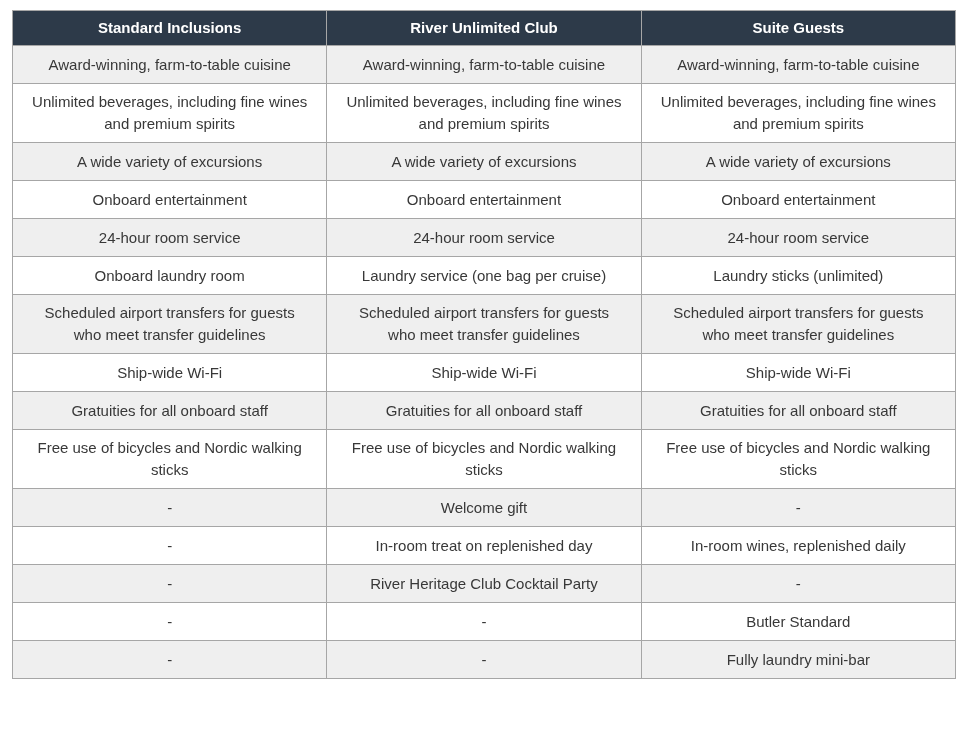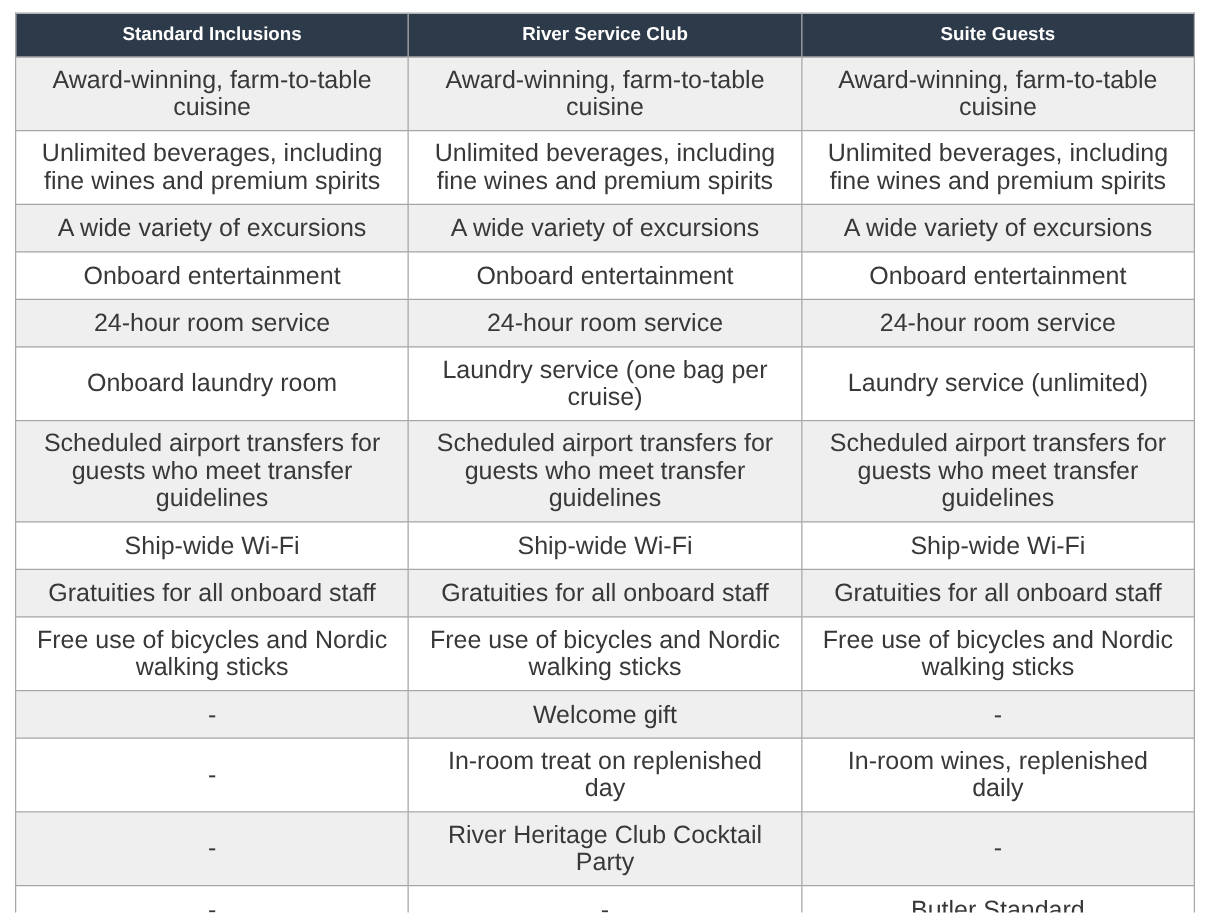--- a/index.html
+++ b/index.html
@@ -28,38 +28,38 @@
     background: #2d3a49;
     color: #ffffff;
     font-size: 15px;
     font-weight: 700;
     padding: 7px 10px;
     line-height: 20px;
     height: 35px;
   }
   table.inclusions td {
     color: #383838;
-    font-size: 20px;
+    font-size: 15px;
     font-weight: 400;
     line-height: 22px;
     padding: 7px 16px;
     height: 38px;
   }
   table.inclusions tbody tr:nth-child(odd) td { background: #efefef; }
   table.inclusions tbody tr:nth-child(even) td { background: #ffffff; }
 </style>
 </head>
 <body>
 
 <div class="page">
   <table class="inclusions">
     <thead>
       <tr>
           <th>Standard Inclusions</th>
-          <th>River Service Club</th>
+          <th>River Unlimited Club</th>
           <th>Suite Guests</th>
         </tr>
     </thead>
     <tbody>
         <tr>
           <td>Award-winning, farm-to-table cuisine</td>
           <td>Award-winning, farm-to-table cuisine</td>
           <td>Award-winning, farm-to-table cuisine</td>
         </tr>
         <tr>
@@ -78,21 +78,21 @@
           <td>Onboard entertainment</td>
         </tr>
         <tr>
           <td>24-hour room service</td>
           <td>24-hour room service</td>
           <td>24-hour room service</td>
         </tr>
         <tr>
           <td>Onboard laundry room</td>
           <td>Laundry service (one bag per cruise)</td>
-          <td>Laundry service (unlimited)</td>
+          <td>Laundry sticks (unlimited)</td>
         </tr>
         <tr>
           <td>Scheduled airport transfers for guests who meet transfer guidelines</td>
           <td>Scheduled airport transfers for guests who meet transfer guidelines</td>
           <td>Scheduled airport transfers for guests who meet transfer guidelines</td>
         </tr>
         <tr>
           <td>Ship-wide Wi-Fi</td>
           <td>Ship-wide Wi-Fi</td>
           <td>Ship-wide Wi-Fi</td>

